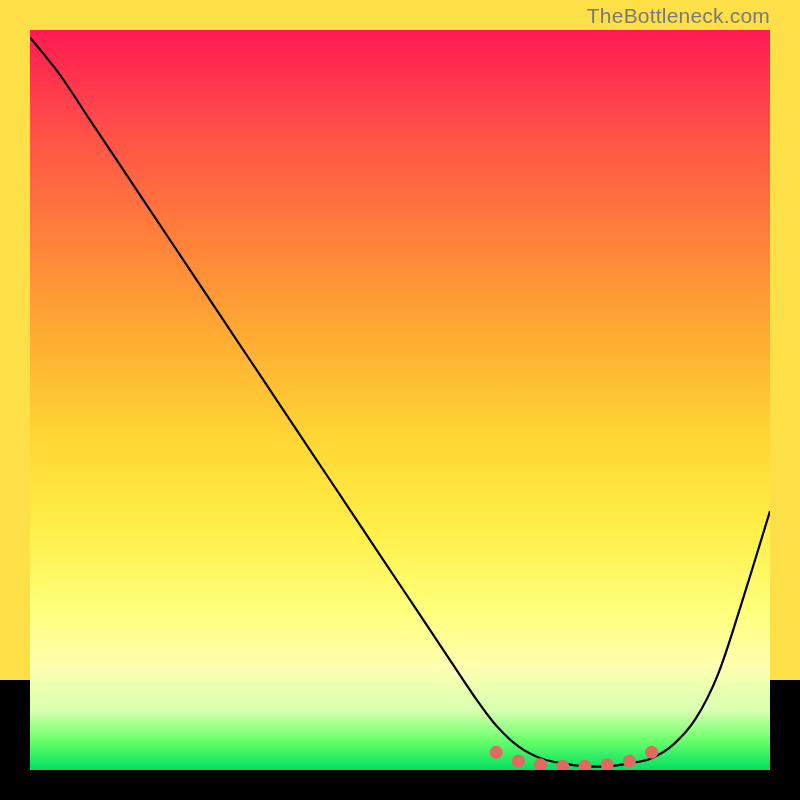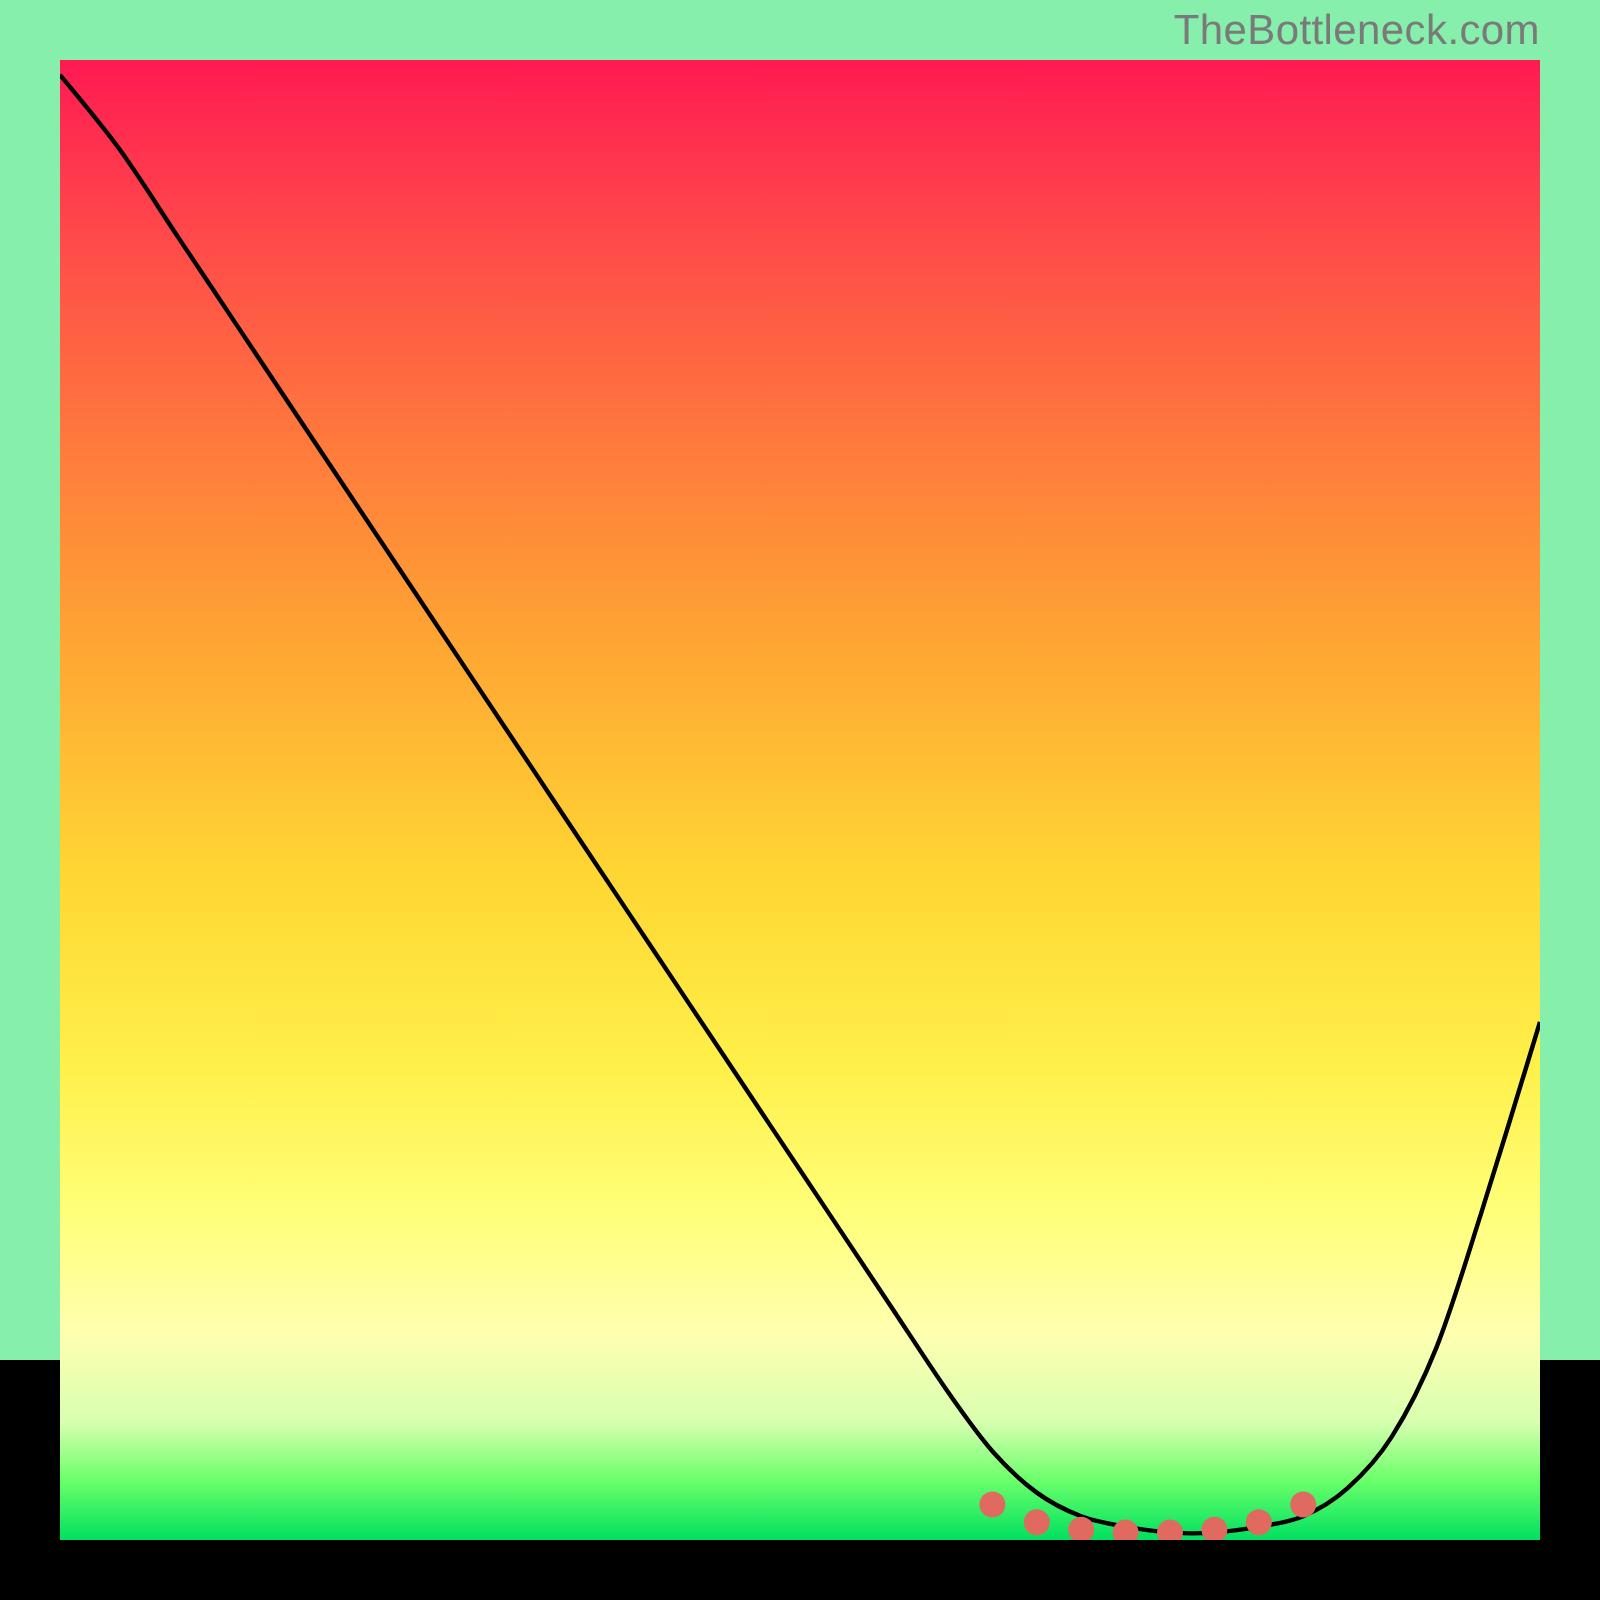--- a/index.html
+++ b/index.html
@@ -10,21 +10,21 @@
     background: #000;
     overflow: hidden;
     font-family: Arial, Helvetica, sans-serif;
   }
   .frame {
     position: absolute;
     left: 0;
     top: 0;
     width: 800px;
     height: 680px;
-    background: #86efac;
+    background: #fde047;
   }
   .plot {
     position: absolute;
     left: 30px;
     top: 30px;
     width: 740px;
     height: 740px;
     background: linear-gradient(to bottom,
       #ff1a52 0%,
       #ff4a4a 12%,

